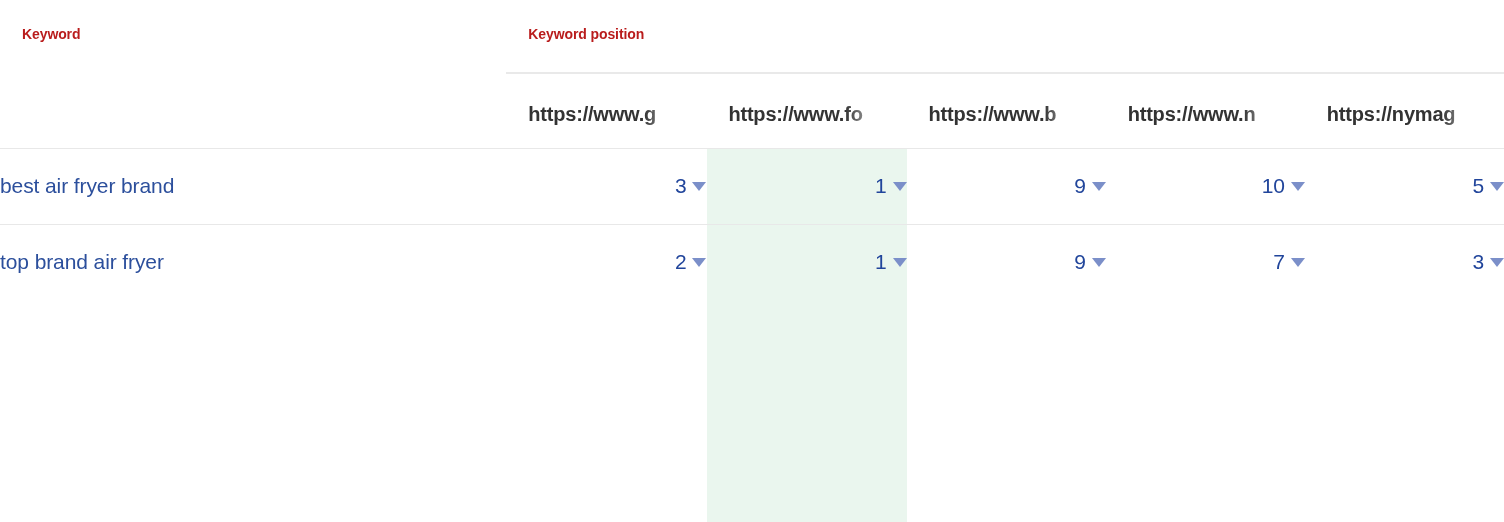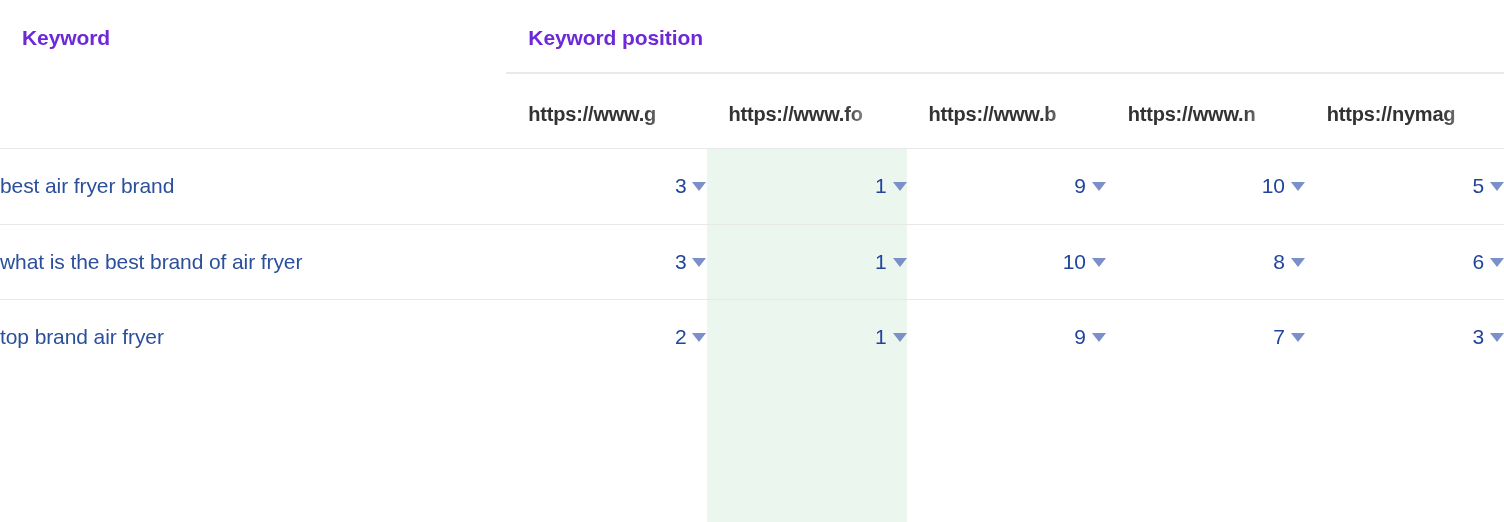--- a/index.html
+++ b/index.html
@@ -45,23 +45,23 @@
   col.c-site    { width: 199px; }
   col.c-site-l  { width: 200px; }
 
   
   .hdr-group-row td {
     padding: 0;
     vertical-align: top;
     height: 80px;
   }
   .group-title {
-    font-size: 21px;
+    font-size: 14px;
     font-weight: bold;
-    color: #6d28d9;
+    color: #b91c1c;
     letter-spacing: -0.1px;
     padding: 26px 0 0 22px;
     white-space: nowrap;
   }
   .group-title.right-section {
     padding-left: 22px;
   }
   .group-underline {
     position: absolute;
     left: 506px;
@@ -237,40 +237,20 @@
         </td>
         <td class="pos-cell">
           <span class="pos-num">10</span><span class="caret"></span>
         </td>
         <td class="pos-cell">
           <span class="pos-num">5</span><span class="caret"></span>
         </td>
       </tr>
 
 
-      <tr class="data-row">
-        <td class="kw-cell">
-          <a class="kw-link">what is the best brand of air fryer</a>
-        </td>
-        <td class="pos-cell">
-          <span class="pos-num">3</span><span class="caret"></span>
-        </td>
-        <td class="pos-cell">
-          <span class="pos-num">1</span><span class="caret"></span>
-        </td>
-        <td class="pos-cell">
-          <span class="pos-num">10</span><span class="caret"></span>
-        </td>
-        <td class="pos-cell">
-          <span class="pos-num">8</span><span class="caret"></span>
-        </td>
-        <td class="pos-cell">
-          <span class="pos-num">6</span><span class="caret"></span>
-        </td>
-      </tr>
 
 
       <tr class="data-row">
         <td class="kw-cell">
           <a class="kw-link">top brand air fryer</a>
         </td>
         <td class="pos-cell">
           <span class="pos-num">2</span><span class="caret"></span>
         </td>
         <td class="pos-cell">

